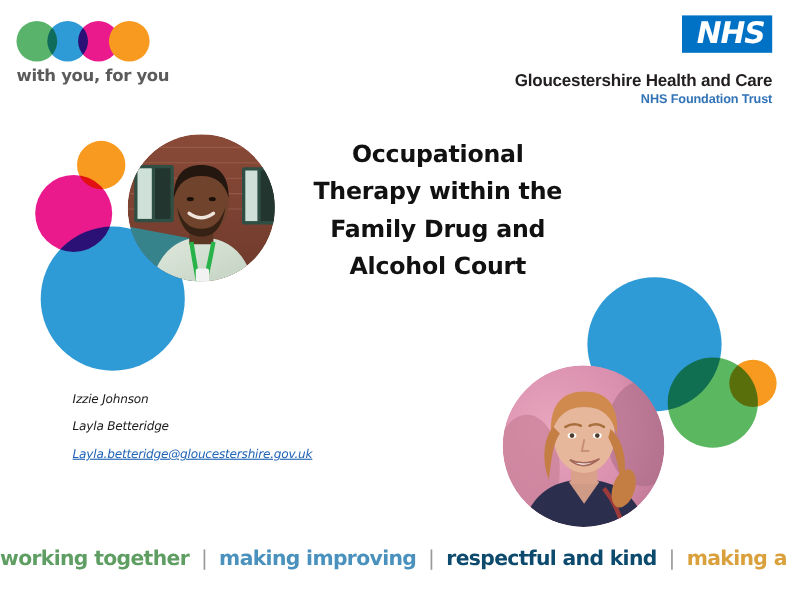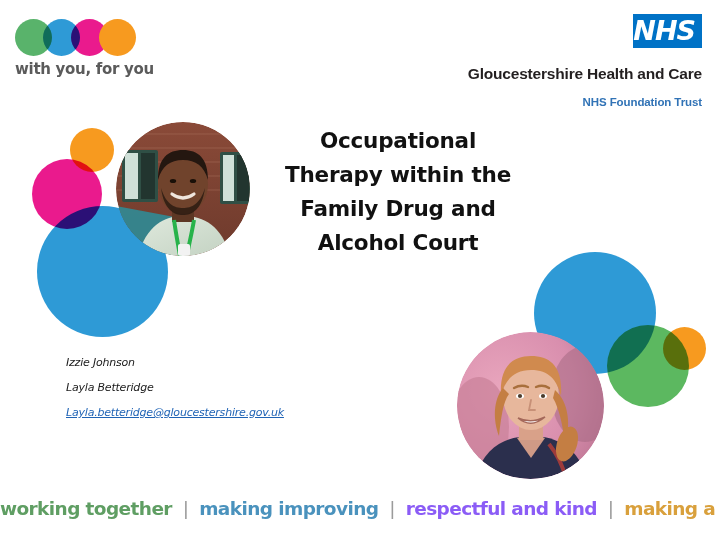--- a/index.html
+++ b/index.html
@@ -68,33 +68,33 @@
   #nhs-mark {
     display: inline-block;
     background: #0072c6;
     color: #ffffff;
     font-family: "DejaVu Sans", sans-serif;
     font-style: italic;
     font-weight: bold;
     font-size: 27px;
     line-height: 32px;
     letter-spacing: -1px;
-    padding: 1px 7px 1px 0;
+    padding: 1px 7px 1px 13px;
   }
   #nhs-trust-name {
     margin-top: 17px;
     font-family: "Liberation Sans", sans-serif;
     font-size: 15.5px;
     font-weight: bold;
     color: #231f20;
     letter-spacing: -0.2px;
     white-space: nowrap;
   }
   #nhs-trust-sub {
-    margin-top: 13px;
+    margin-top: 2px;
     font-family: "Liberation Sans", sans-serif;
     font-size: 11.5px;
     font-weight: bold;
     color: #3173b6;
     letter-spacing: -0.1px;
     white-space: nowrap;
   }
 
   
   .blob {
@@ -320,18 +320,18 @@
     <span class="contact-line">Izzie Johnson</span>
     <span class="contact-line">Layla Betteridge</span>
     <span class="contact-line email">Layla.betteridge@gloucestershire.gov.uk</span>
   </div>
 
   <div id="footer-values">
     <span class="value-item" style="color: rgb(95, 158, 99);">working together</span>
     <span class="value-sep">|</span>
     <span class="value-item" style="color: rgb(74, 146, 189);">making improving</span>
     <span class="value-sep">|</span>
-    <span class="value-item" style="color: #8b5cf6;">respectful and kind</span>
+    <span class="value-item" style="color: #0c4a6e;">respectful and kind</span>
     <span class="value-sep">|</span>
     <span class="value-item" style="color: rgb(217, 160, 60);">making a difference</span>
   </div>
 
 </div>
 
 </body></html>

